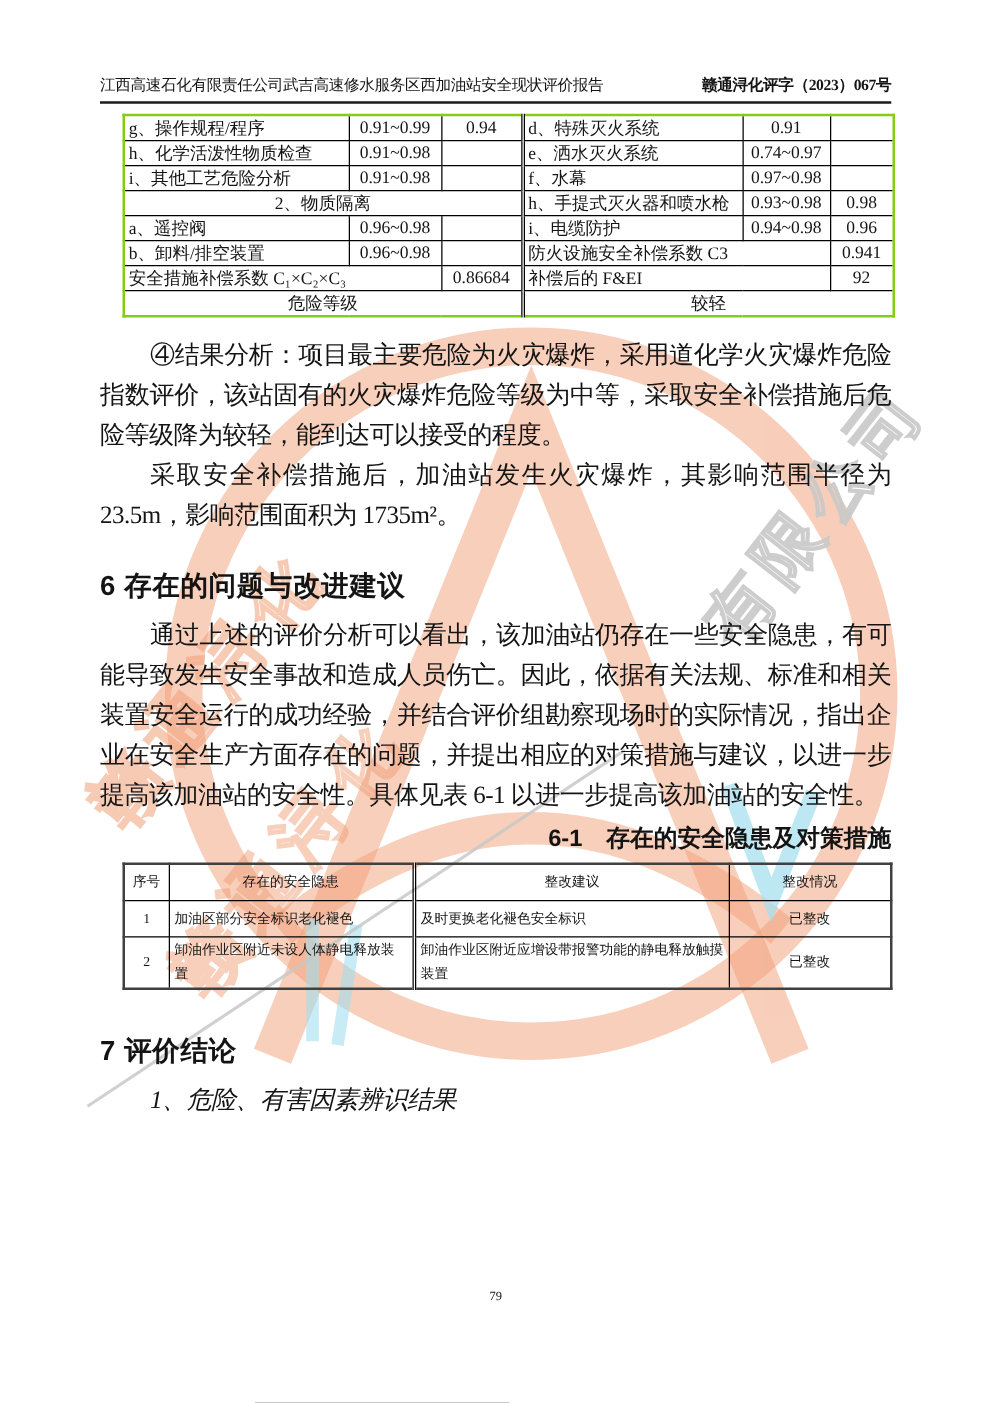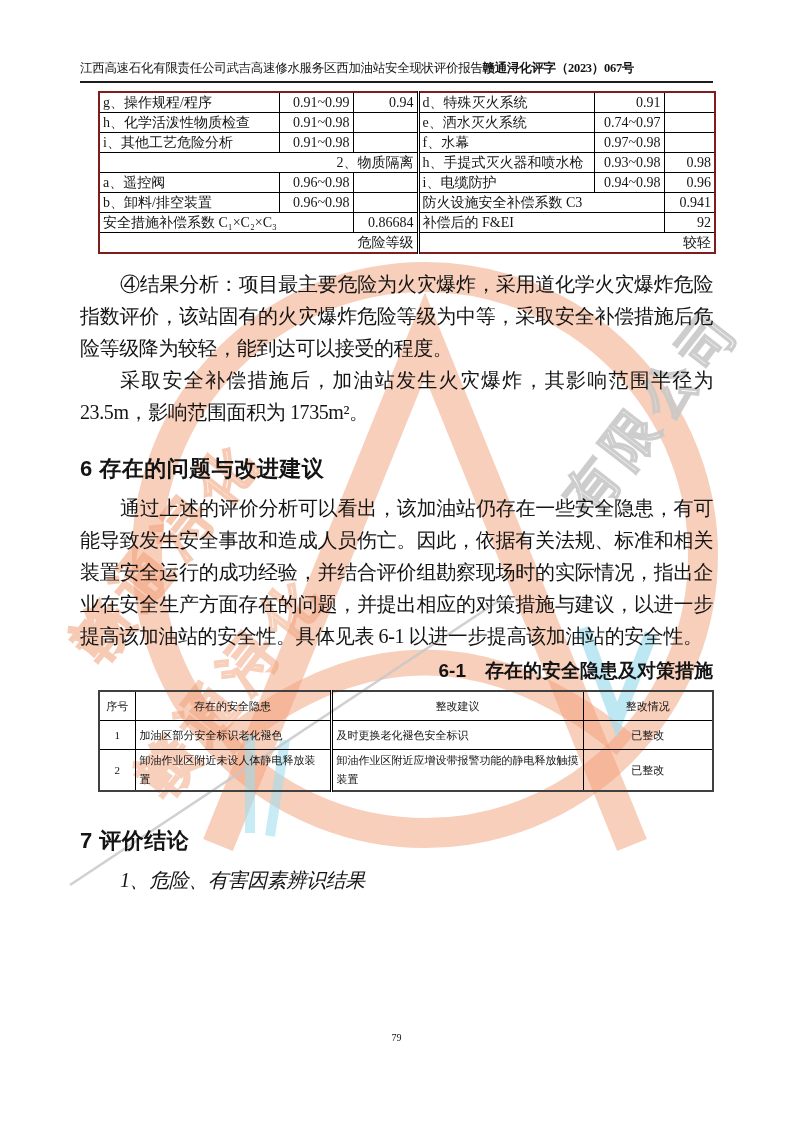--- a/index.html
+++ b/index.html
@@ -1,28 +1,28 @@
 <!DOCTYPE html>
 <html><head>
 <meta charset="utf-8">
 <style>
   html,body{margin:0;padding:0;background:#9a9a9a;}
   .page{width:793px;height:1122px;margin:0 auto;background:#ffffff;position:relative;overflow:hidden;
         font-family:"Liberation Serif","DejaVu Serif",serif;color:#141414;}
   .wm{position:absolute;left:0;top:0;width:793px;height:1122px;z-index:0;pointer-events:none;}
   .content{position:relative;z-index:1;padding:60px 80px 0 80px;}
 
-  .header{display:flex;justify-content:flex-start;align-items:flex-end;
+  .header{display:flex;justify-content:space-between;align-items:flex-end;
           font-size:12.5px;letter-spacing:-0.3px;padding-bottom:4px;border-bottom:2px solid #1c1c1c;}
   .header .ht{white-space:nowrap;}
   .header .hc{white-space:nowrap;font-weight:bold;}
 
   table.dow{border-collapse:collapse;table-layout:fixed;width:616px;margin:8px 0 0 18px;
-            font-size:14px;border:2px solid #7f1d1d;}
-  table.dow td{border:1px solid #000;height:19px;padding:0 3px;text-align:right;
+            font-size:14px;border:2px solid #84cc16;}
+  table.dow td{border:1px solid #000;height:19px;padding:0 3px;text-align:center;
                overflow:hidden;white-space:nowrap;}
   td.l{text-align:left !important;}
   td.dv{border-left:3px double #000 !important;}
 
   .body{font-size:20px;line-height:32px;text-align:justify;text-indent:2em;
         margin:0;letter-spacing:-0.4px;}
   .mt14{margin-top:14px;}
   .mt8{margin-top:8px;font-style:italic;}
 
   h2{font-family:"Liberation Sans","DejaVu Sans",sans-serif;font-size:22px;

